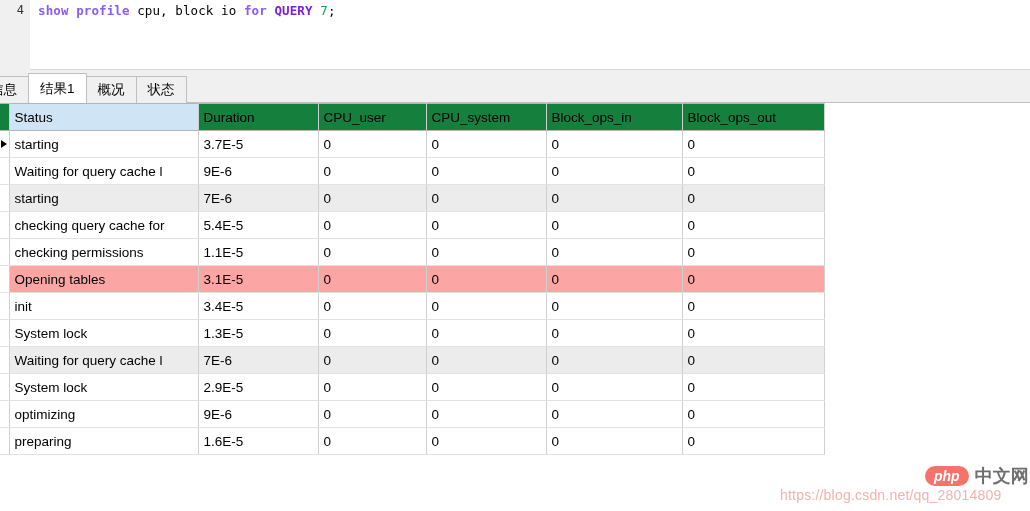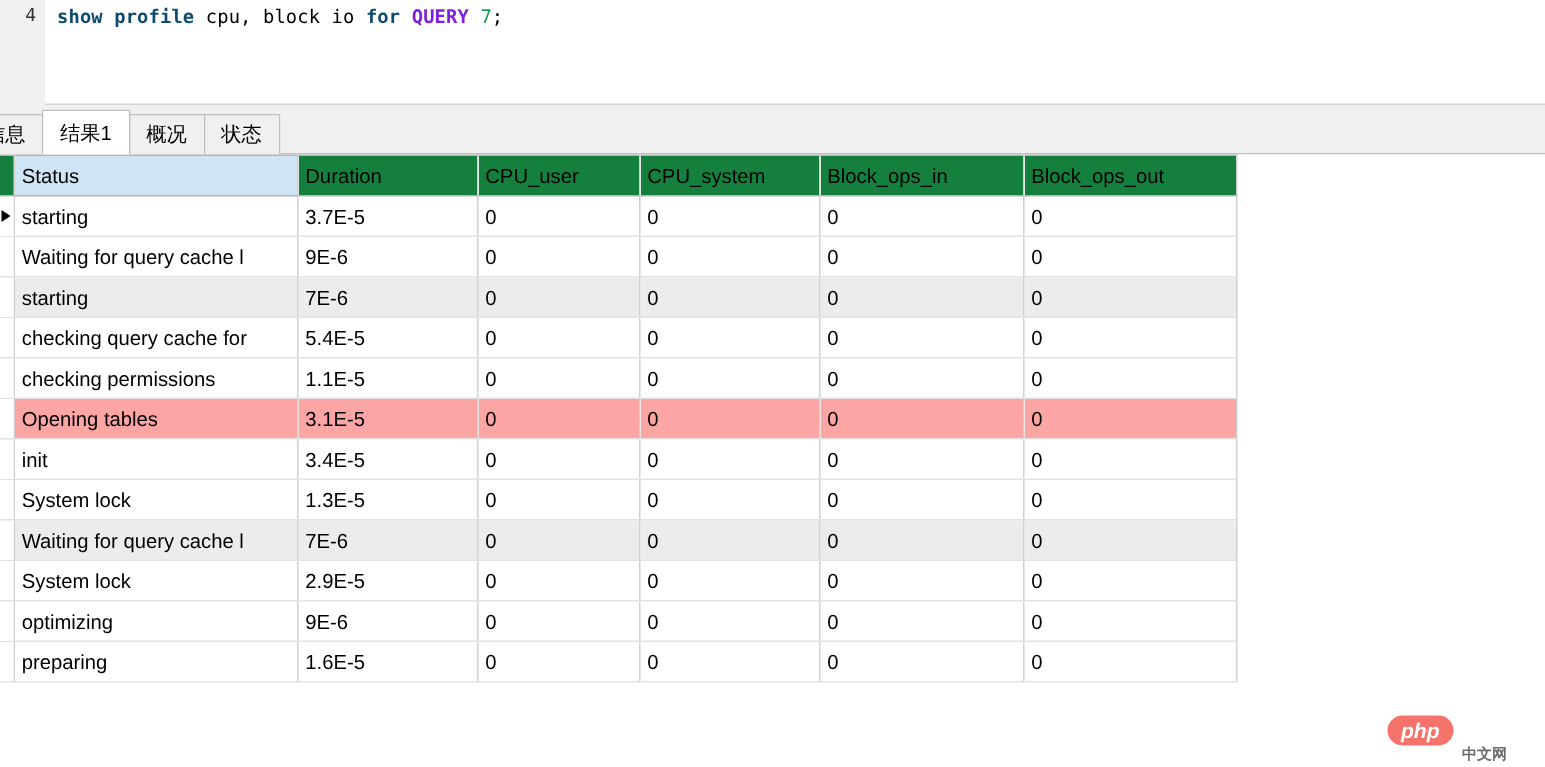--- a/index.html
+++ b/index.html
@@ -47,21 +47,21 @@
   }
   .code-line {
     position: absolute;
     left: 38px; top: 2px;
     font-family: "DejaVu Sans Mono", monospace;
     font-size: 12.5px;
     line-height: 17px;
     white-space: pre;
     letter-spacing: 0.1px;
   }
-  .tok-kw   { color: #0c4a6e; font-weight: bold; }
+  .tok-kw   { color: #8b5cf6; font-weight: bold; }
   .tok-fn   { color: #7d1ee0; font-weight: bold; }
   .tok-txt  { color: #000000; }
   .tok-num  { color: #18a05a; }
 
   
   .tabbar {
     position: absolute;
     left: 0; top: 70px;
     width: 1030px;
     height: 33px;
@@ -177,25 +177,24 @@
     font-style: italic;
     font-weight: bold;
     font-size: 14px;
     line-height: 18px;
     padding: 1px 9px;
     border-radius: 11px;
     opacity: 0.82;
   }
   .wm-cn {
     margin-left: 6px;
-    font-size: 10px;
+    font-size: 18px;
     font-weight: bold;
     color: #555555;
     opacity: 0.85;
-    margin-top: 32px;
   }
   .wm-url {
     position: absolute;
     left: 780px; top: 487px;
     font-size: 14px;
     color: #f3b3ae;
     letter-spacing: 0.2px;
     white-space: nowrap;
     pointer-events: none;
   }
@@ -345,14 +344,15 @@
             <td class="c-bo num">0</td>
           </tr>
         </tbody>
     </table>
   </div>
 
   <div class="wm-logo">
     <span class="wm-badge">php</span>
     <span class="wm-cn">中文网</span>
   </div>
+  <div class="wm-url">https://blog.csdn.net/qq_28014809</div>
 
 </div>
 
 </body></html>

